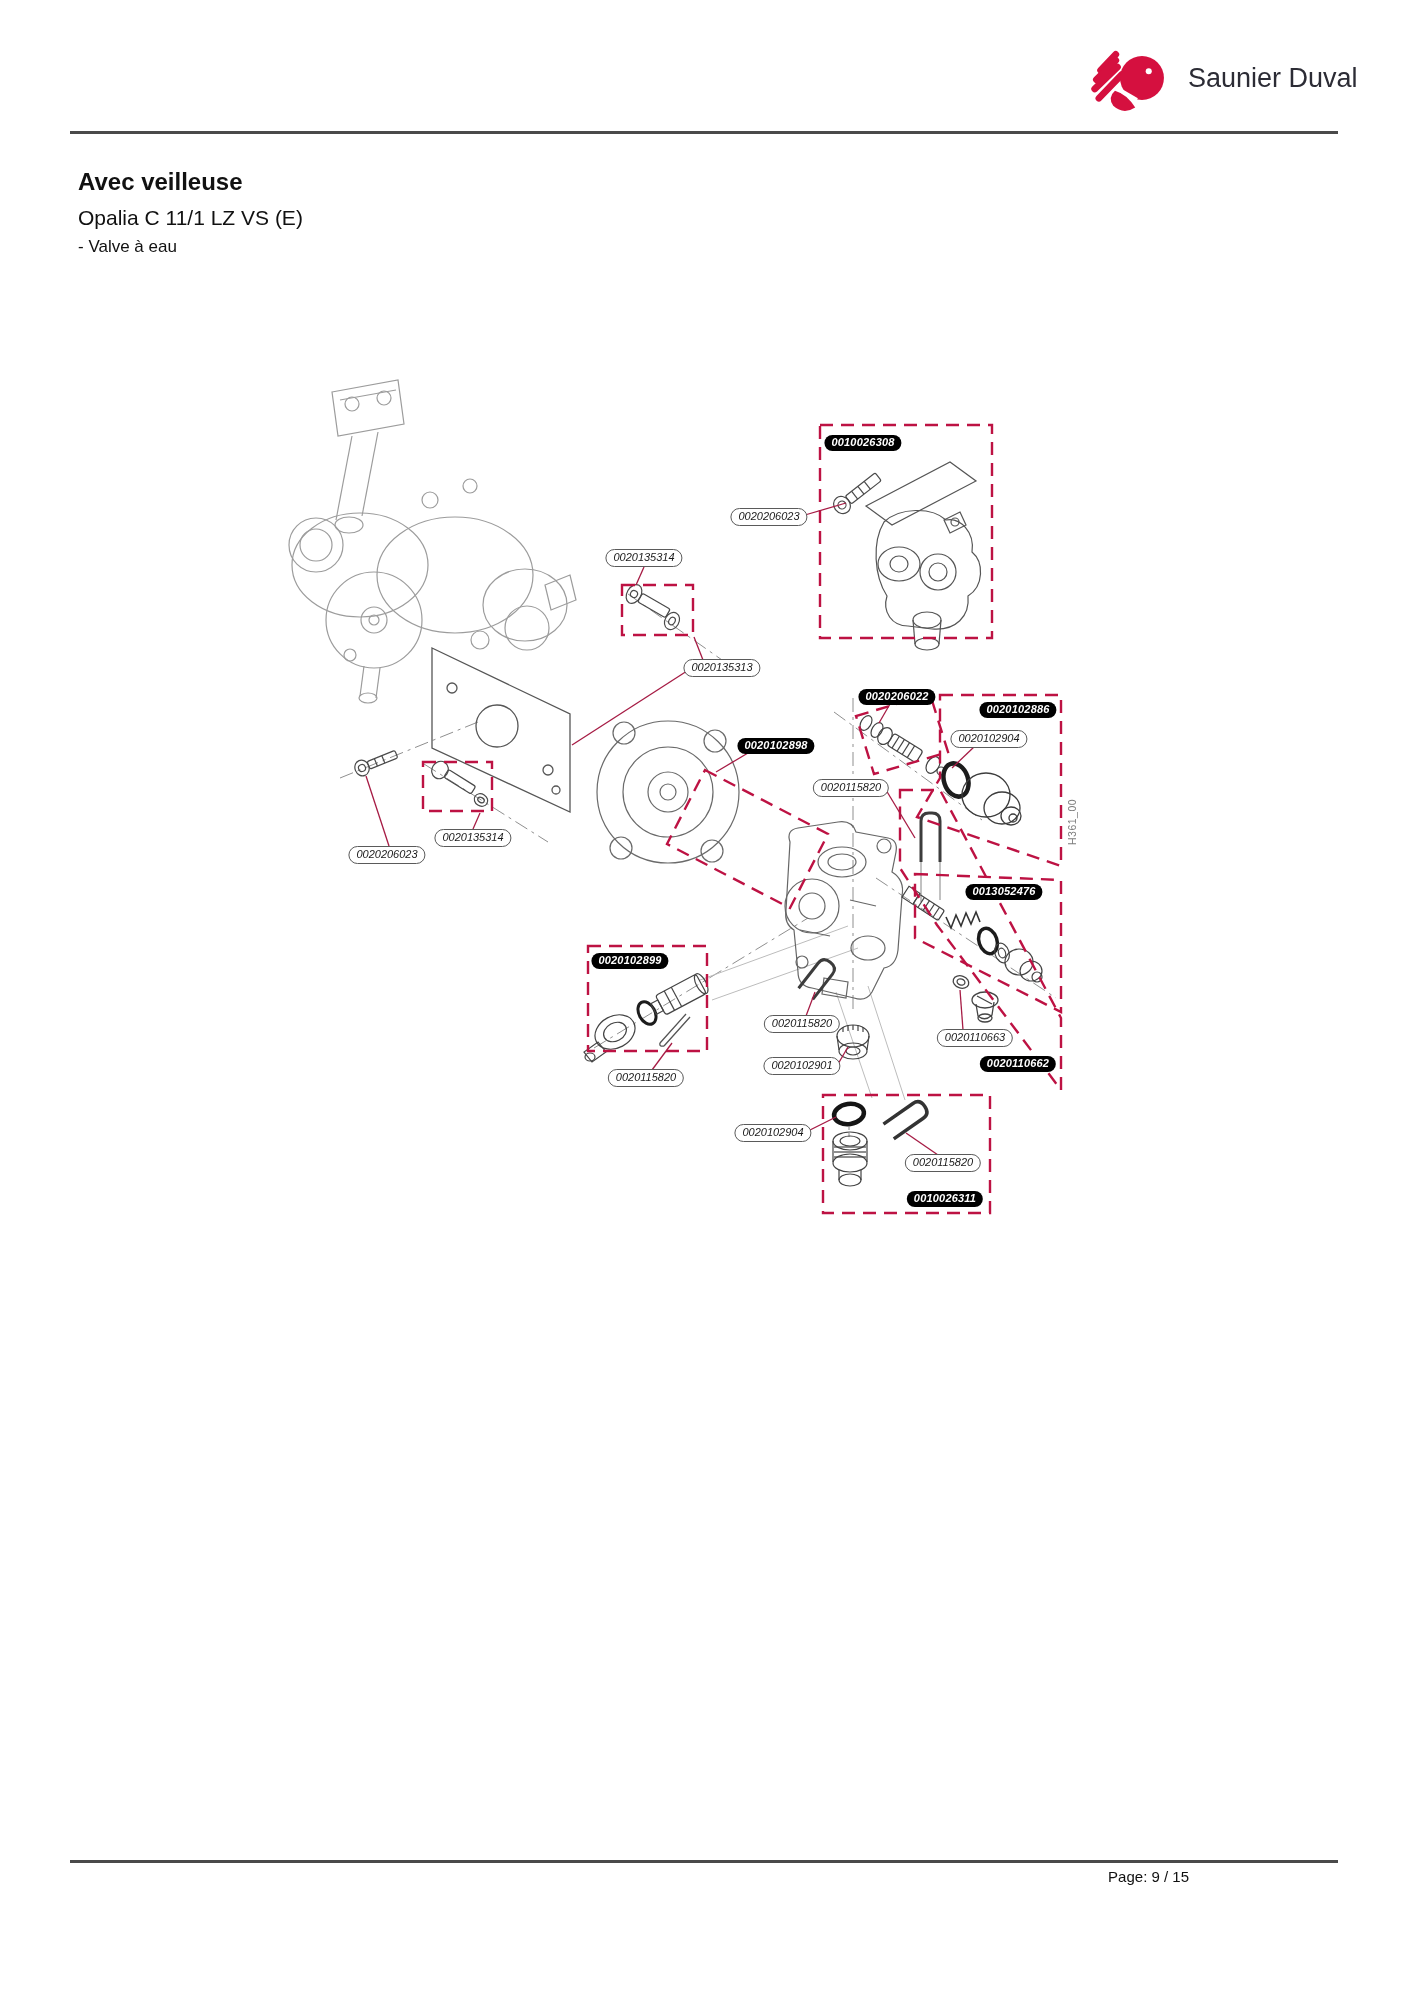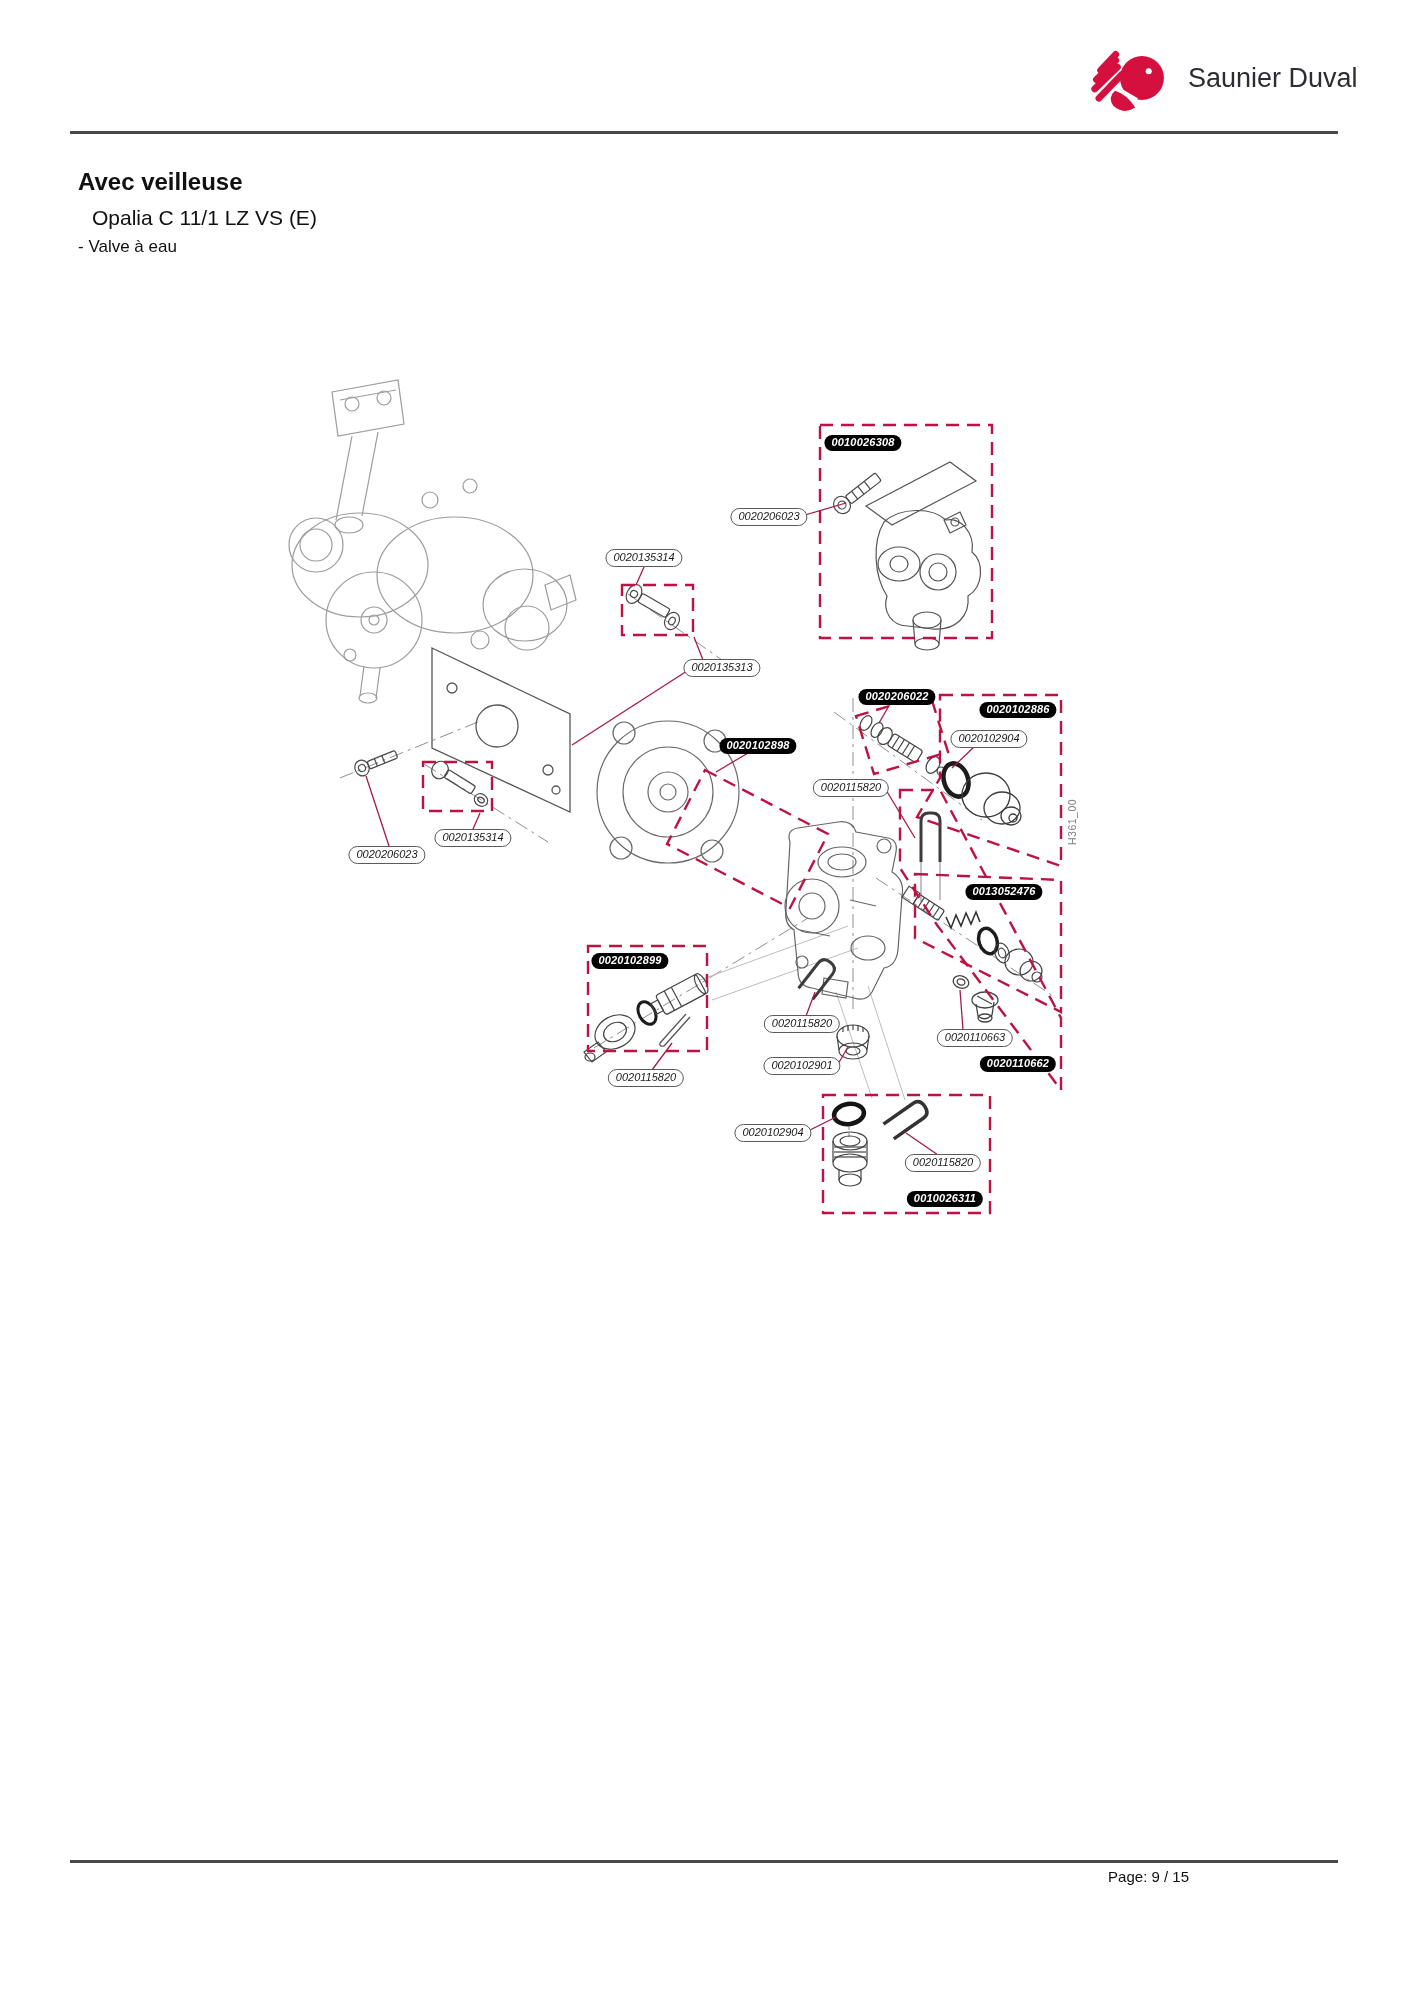--- a/index.html
+++ b/index.html
@@ -8,21 +8,21 @@
     margin:0 auto; overflow:hidden;
     font-family:"Liberation Sans", sans-serif; color:#111;
   }
   .rule{position:absolute; height:3px; background:#4a4a4a;}
   .rule-top{left:70px; top:131px; width:1268px;}
   .rule-bottom{left:70px; top:1860px; width:1268px;}
   .logo{position:absolute; left:1088px; top:40px; display:flex; align-items:center; gap:14px;}
   .brand{font-weight:normal; font-size:27px; color:#2c2c35; letter-spacing:0px; line-height:76px;}
   .titles{position:absolute; left:78px; top:0;}
   .t-heading{position:absolute; left:0; top:168px; margin:0; font-size:24px; font-weight:bold; white-space:nowrap;}
-  .t-model{position:absolute; left:14px; top:206px; margin:0; font-size:21px; white-space:nowrap;}
+  .t-model{position:absolute; left:0; top:206px; margin:0; font-size:21px; white-space:nowrap;}
   .t-component{position:absolute; left:0; top:237px; margin:0; font-size:17px; white-space:nowrap;}
   .diagram{position:absolute; left:0; top:0; width:1410px; height:1995px;}
   .art{position:absolute; left:0; top:0;}
   .plabel{
     position:absolute; transform:translate(-50%,-50%);
     font-style:italic; font-size:11px; white-space:nowrap;
     padding:1px 7px 2px; border-radius:9px; line-height:13px;
   }
   .badge{background:var(--badge-black,#000); color:#fff; font-weight:bold; letter-spacing:.2px;}
   .pill{background:#fff; color:#1a1a1a; border:1.3px solid #5a5a5a;}
@@ -327,21 +327,21 @@
         <line x1="652" y1="1070" x2="672" y2="1043"></line>
         <line x1="808" y1="1131" x2="836" y2="1117"></line>
         <line x1="938" y1="1155" x2="906" y2="1133"></line>
       </g>
     </svg>
 
     <div id="labels">
         <div class="plabel badge" style="left: 863px; top: 443px;">0010026308</div>
         <div class="plabel badge" style="left: 897px; top: 697px;">0020206022</div>
         <div class="plabel badge" style="left: 1018px; top: 710px;">0020102886</div>
-        <div class="plabel badge" style="left: 758px; top: 746px; text-align: center;">0020102898</div>
+        <div class="plabel badge" style="left: 776px; top: 746px; text-align: center;">0020102898</div>
         <div class="plabel badge" style="left: 1004px; top: 892px;">0013052476</div>
         <div class="plabel badge" style="left: 630px; top: 961px;">0020102899</div>
         <div class="plabel badge" style="left: 1018px; top: 1064px;">0020110662</div>
         <div class="plabel badge" style="left: 945px; top: 1199px;">0010026311</div>
         <div class="plabel pill" style="left: 769px; top: 517px;">0020206023</div>
         <div class="plabel pill" style="left: 644px; top: 558px;">0020135314</div>
         <div class="plabel pill" style="left: 722px; top: 668px;">0020135313</div>
         <div class="plabel pill" style="left: 989px; top: 739px;">0020102904</div>
         <div class="plabel pill" style="left: 851px; top: 788px;">0020115820</div>
         <div class="plabel pill" style="left: 473px; top: 838px;">0020135314</div>

